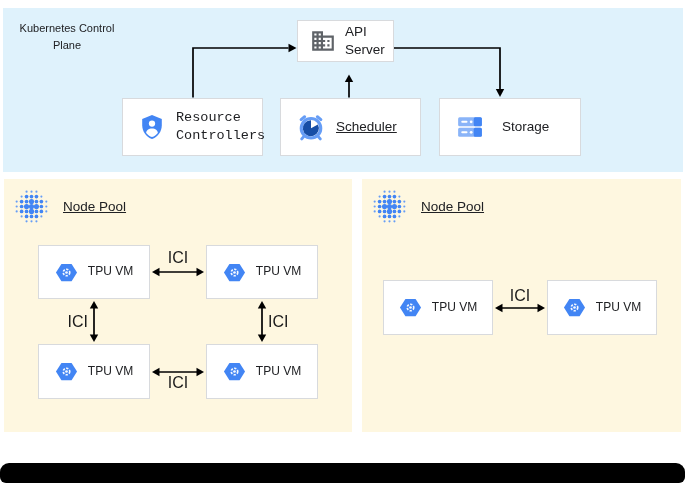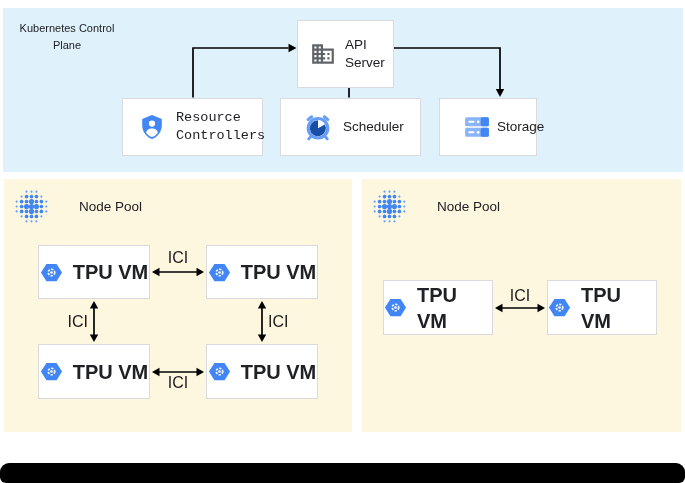--- a/index.html
+++ b/index.html
@@ -12,38 +12,38 @@
   .pool-a{left:4px;width:348px;}
   .pool-b{left:362px;width:319px;}
 
   
   .overlay{position:absolute;left:0;top:0;width:685px;height:483px;pointer-events:none;z-index:1;}
 
   
   .card{position:absolute;display:flex;align-items:center;background:#fff;
         border:1px solid #D8DADD;box-sizing:border-box;z-index:2;}
   .card .txt{font-size:13.5px;line-height:1.3;color:#202124;}
-  .api{left:297px;top:20px;width:97px;height:68px;padding-left:12px;gap:9px;}
+  .api{left:297px;top:20px;width:97px;height:42px;padding-left:12px;gap:9px;}
   .rc{left:122px;top:98px;width:141px;height:58px;padding-left:15px;gap:10px;font-family:Liberation Mono, monospace;}
-  .sch{left:280px;top:98px;width:141px;height:58px;padding-left:22px;gap:10px;}
-  .sto{left:439px;top:98px;width:98px;height:58px;padding-left:22px;gap:5px;}
+  .sch{left:280px;top:98px;width:141px;height:58px;padding-left:15px;gap:10px;text-decoration:underline;}
+  .sto{left:439px;top:98px;width:142px;height:58px;padding-left:15px;gap:17px;}
 
   .tpu{justify-content:center;gap:10px;}
-  .tpu .txt{font-size:20px;font-weight:bold;}
+  .tpu .txt{font-size:12px;}
   .tpu-a1{left:38px;top:245px;width:112px;height:54px;}
   .tpu-a2{left:206px;top:245px;width:112px;height:54px;}
   .tpu-a3{left:38px;top:344px;width:112px;height:55px;}
   .tpu-a4{left:206px;top:344px;width:112px;height:55px;}
   .tpu-b1{left:383px;top:280px;width:110px;height:55px;}
   .tpu-b2{left:547px;top:280px;width:110px;height:55px;}
 
   
   .cp-label{position:absolute;left:13px;top:20px;width:108px;text-align:center;
             font-size:11px;line-height:1.5;z-index:2;}
-  .pool-head{position:absolute;z-index:2;display:flex;align-items:center;gap:30px;}
+  .pool-head{position:absolute;z-index:2;display:flex;align-items:center;gap:14px;text-decoration:underline;}
   .pool-head-a{left:14px;top:189px;}
   .pool-head-b{left:372px;top:189px;}
   .pool-head .txt{font-size:13.5px;}
 
   .ici{position:absolute;font-size:16px;color:#1a1a1a;z-index:2;}
   .ici-a-top{left:163px;top:249px;width:30px;text-align:center;}
   .ici-a-left{left:56px;top:313px;width:32px;text-align:right;}
   .ici-a-right{left:268px;top:313px;width:32px;text-align:left;}
   .ici-a-bottom{left:163px;top:374px;width:30px;text-align:center;}
   .ici-b{left:505px;top:287px;width:30px;text-align:center;}

